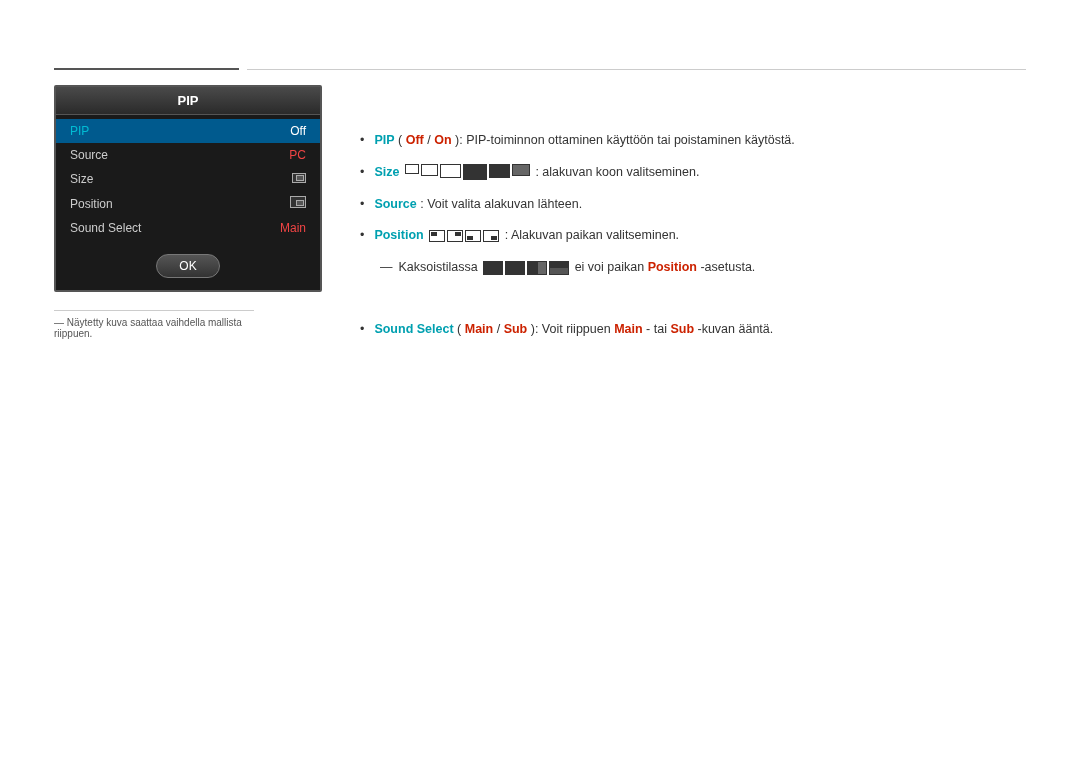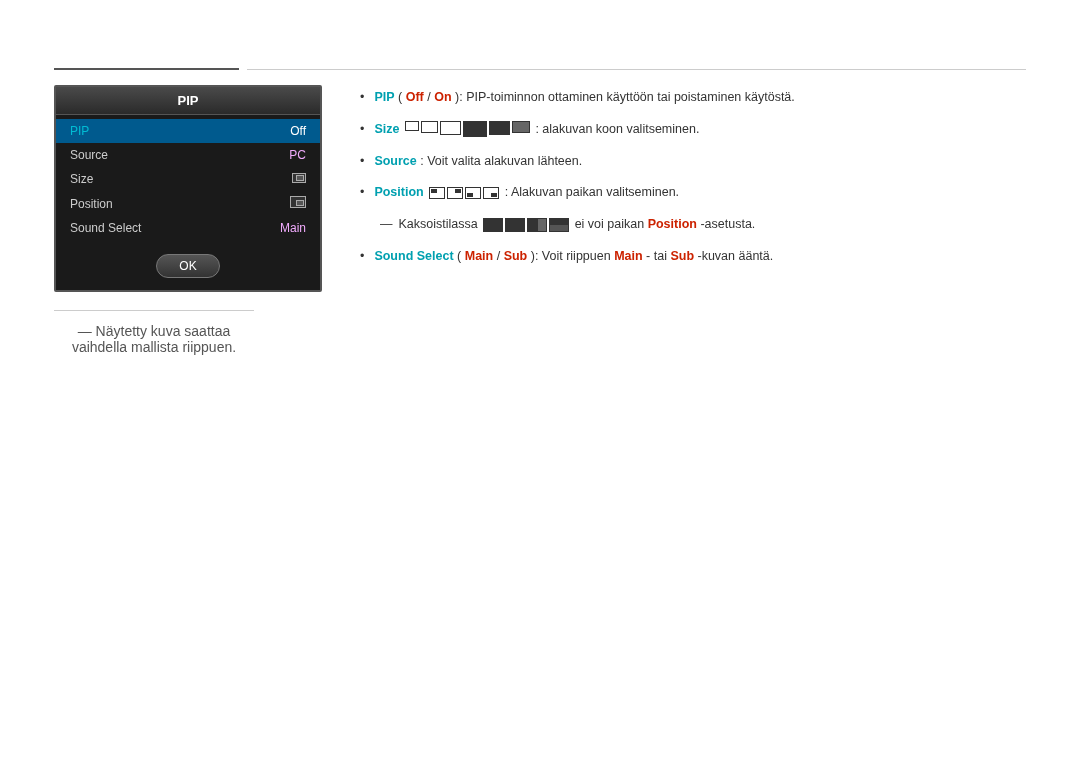--- a/index.html
+++ b/index.html
@@ -80,21 +80,21 @@
     .pip-row.selected .pip-row-value {
       color: #fff;
     }
 
     .pip-row-label {
       color: #ccc;
       font-size: 12px;
     }
 
     .pip-row-value {
-      color: #f0abfc;
+      color: #ef4444;
       font-size: 12px;
     }
 
     .pip-row-icon {
       width: 18px;
       height: 13px;
       border: 1px solid #aaa;
       display: inline-block;
       position: relative;
       background: #333;
@@ -124,39 +124,39 @@
       font-size: 12px;
       cursor: pointer;
       border-radius: 12px;
     }
 
     
     .footnote {
       position: absolute;
       top: 310px;
       left: 54px;
-      font-size: 14px;
+      font-size: 10px;
       color: #555;
       border-top: 1px solid #ccc;
-      padding-top: 12px;
+      padding-top: 6px;
       width: 200px;
-      text-align: center;
     }
 
     
     .right-content {
       position: absolute;
       top: 88px;
       left: 360px;
       right: 54px;
     }
 
     .bullet-list {
       list-style: none;
       padding: 0;
+      margin-top: 43px;
     }
 
     .bullet-list li {
       display: flex;
       align-items: flex-start;
       margin-bottom: 13px;
       font-size: 12.5px;
       line-height: 1.5;
       color: #333;
     }

